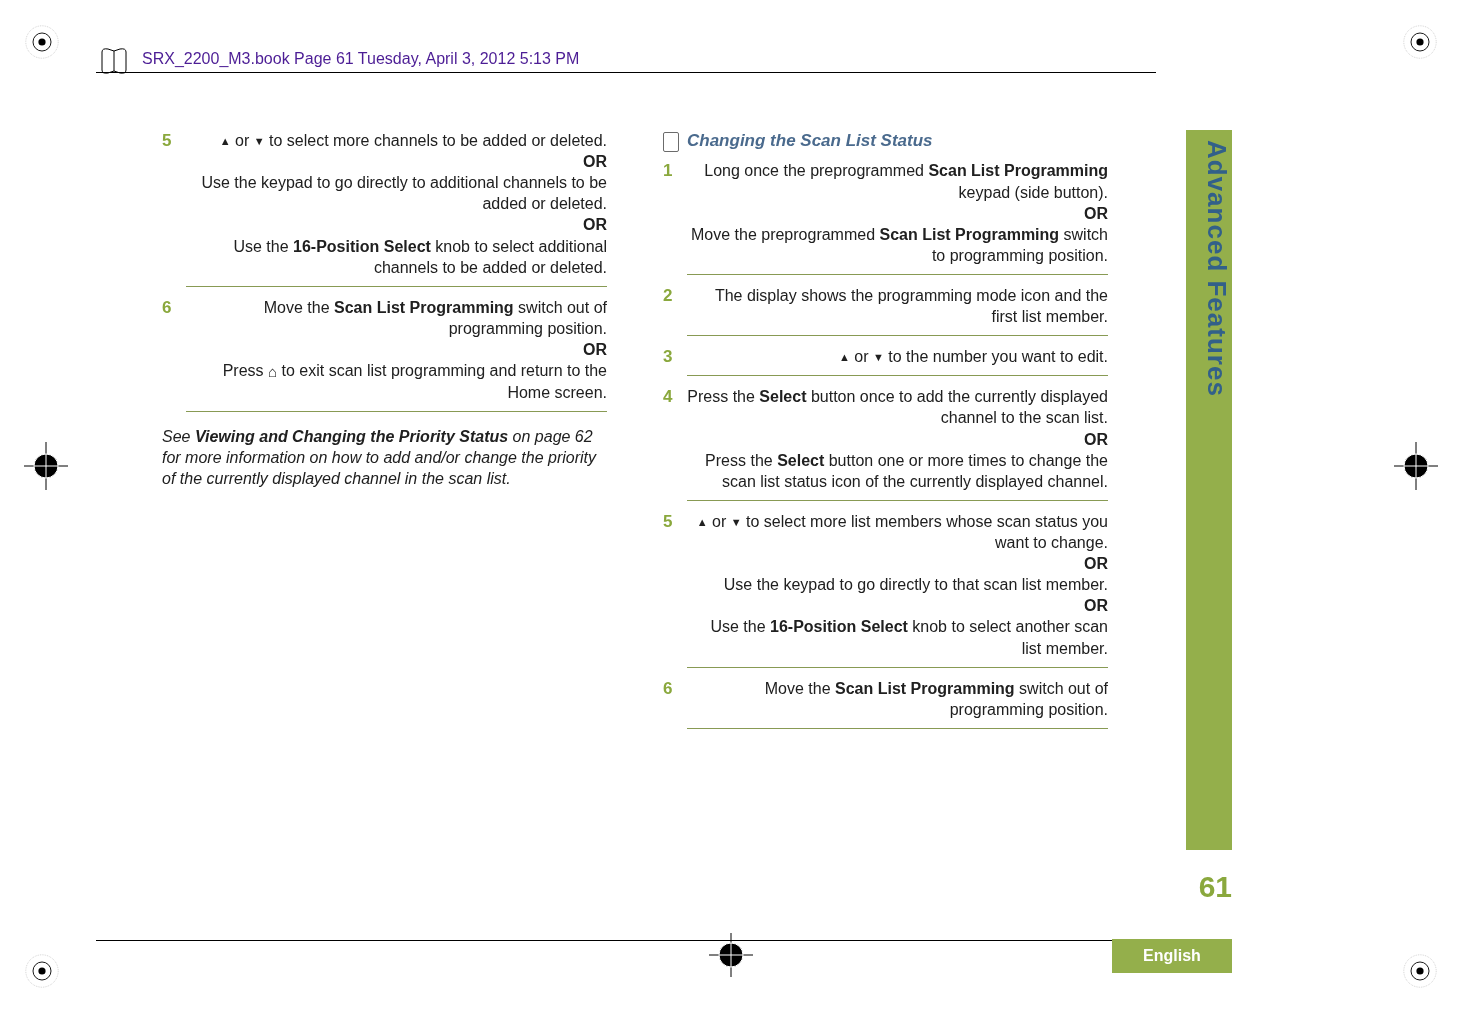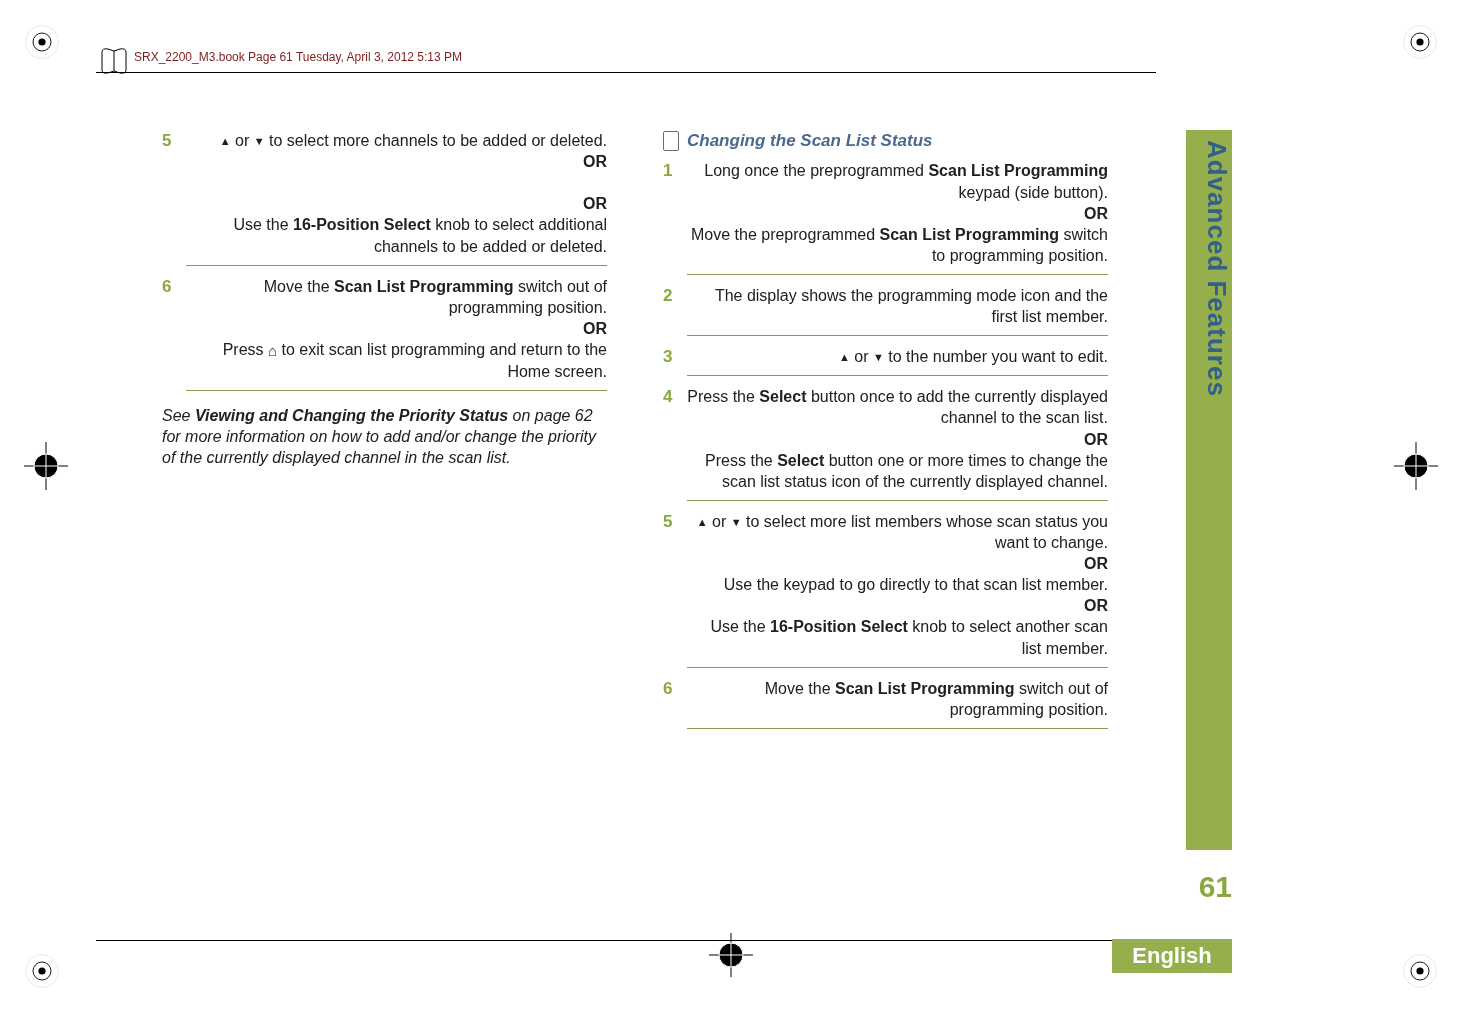--- a/index.html
+++ b/index.html
@@ -38,23 +38,23 @@
     position: absolute;
     left: 96px;
     right: 306px;
     bottom: 72px;
     border-top: 1px solid #000;
   }
 
   .header-text {
     position: absolute;
     top: 50px;
-    left: 134px;
-    font-size: 12px;
-    color: #7f1d1d;
+    left: 142px;
+    font-size: 16px;
+    color: #4c1d95;
   }
 
   .page-body {
     position: absolute;
     top: 130px;
     left: 162px;
     width: 946px;
     display: flex;
     gap: 56px;
     font-size: 16px;
@@ -89,21 +89,21 @@
   .italic { font-style: italic; }
 
   .note-block {
     margin-top: 14px;
     margin-left: 0px;
     font-style: italic;
   }
 
   .subhead {
     display: flex;
-    align-items: center;
+    align-items: flex-end;
     gap: 8px;
     margin-bottom: 8px;
   }
   .subhead-icon {
     width: 14px;
     height: 18px;
     border: 1.5px solid #6b6b6b;
     border-radius: 2px 2px 2px 2px;
     position: relative;
   }
@@ -160,21 +160,21 @@
 
   .footer-box {
     position: absolute;
     right: 230px;
     bottom: 40px;
     width: 120px;
     height: 34px;
     background: #94af4b;
     color: #fff;
     font-weight: bold;
-    font-size: 22px;
+    font-size: 16px;
     display: flex;
     align-items: center;
     justify-content: center;
   }
 
   .center-target {
     position: absolute;
     bottom: 36px;
     left: 50%;
     transform: translateX(-50%);
@@ -263,21 +263,21 @@
   <div class="col">
 
     <div class="step-row">
       <div class="step-num">5</div>
       <div class="step-content rule">
         <span class="glyph-up">▲</span>
         <span> or </span>
         <span class="glyph-down">▼</span>
         <span> to select more channels to be added or deleted.</span><br>
         <span class="bold">OR</span><br>
-        <br>
+        <span>Use the keypad to go directly to additional channels to be added or deleted.</span><br>
         <span class="bold">OR</span><br>
         <span>Use the </span><span class="bold">16-Position Select</span><span> knob to select additional channels to be added or deleted.</span>
       </div>
     </div>
 
     <div class="step-row">
       <div class="step-num">6</div>
       <div class="step-content rule">
         <span>Move the </span><span class="bold">Scan List Programming</span><span> switch out of programming position.</span><br>
         <span class="bold">OR</span><br>

